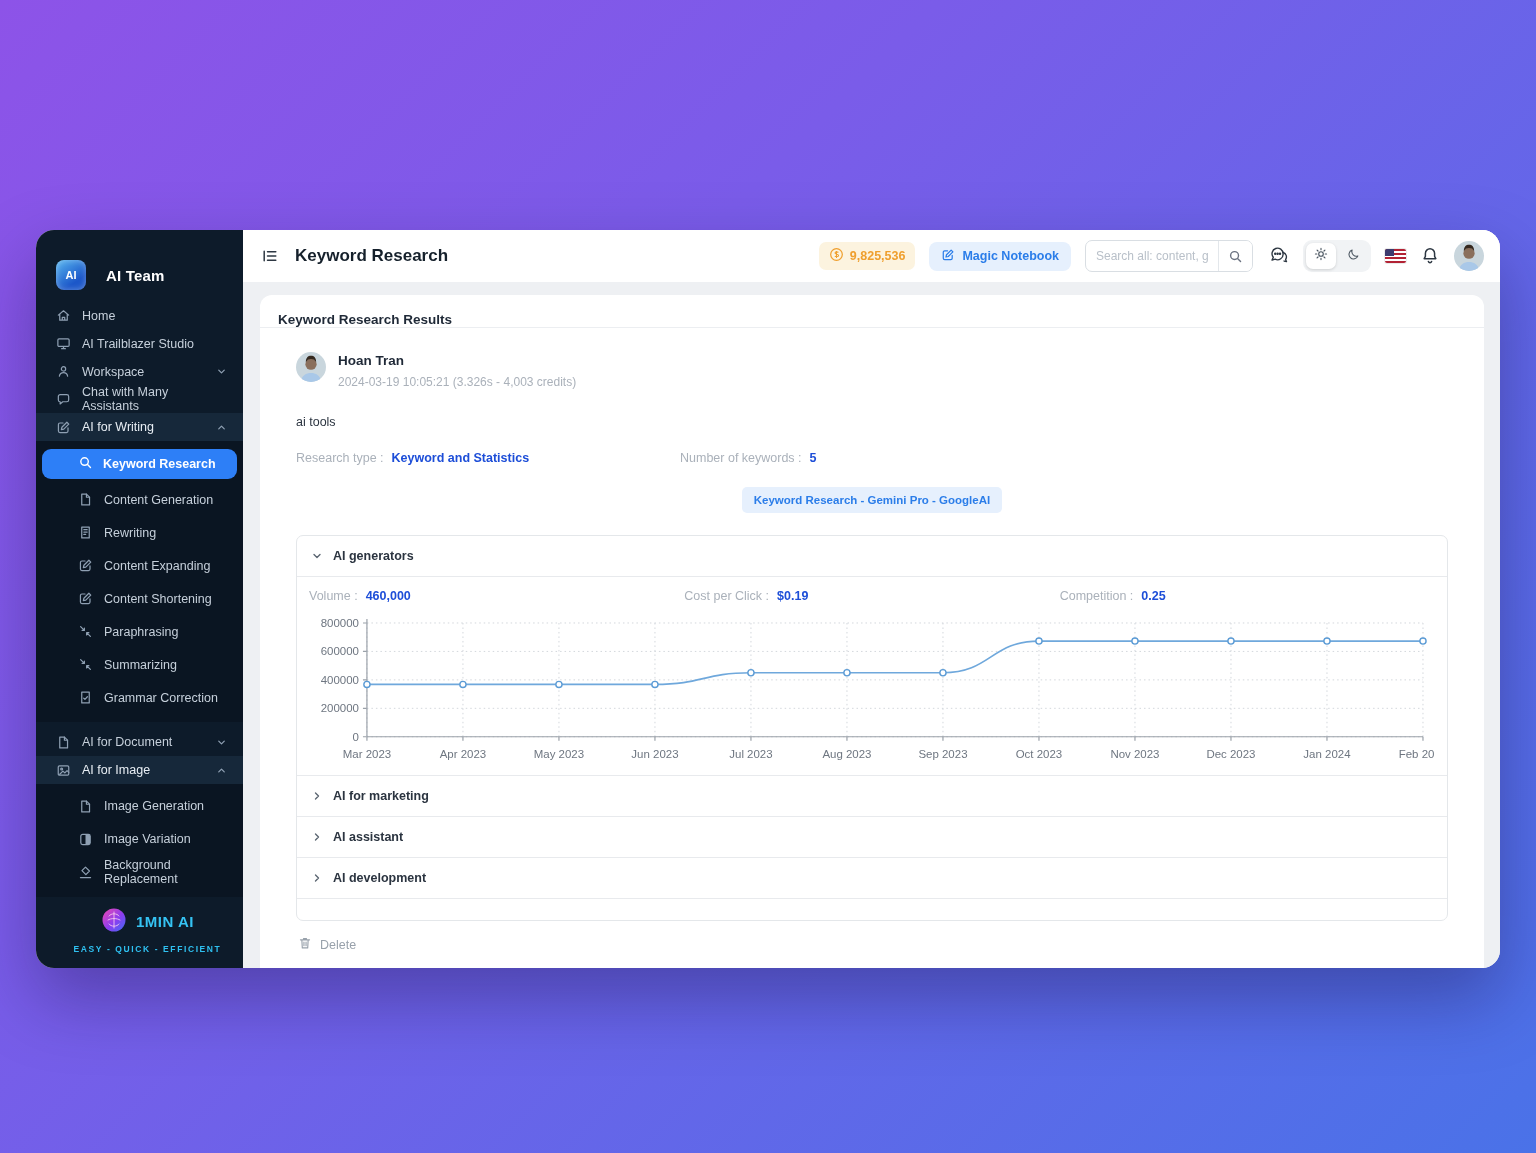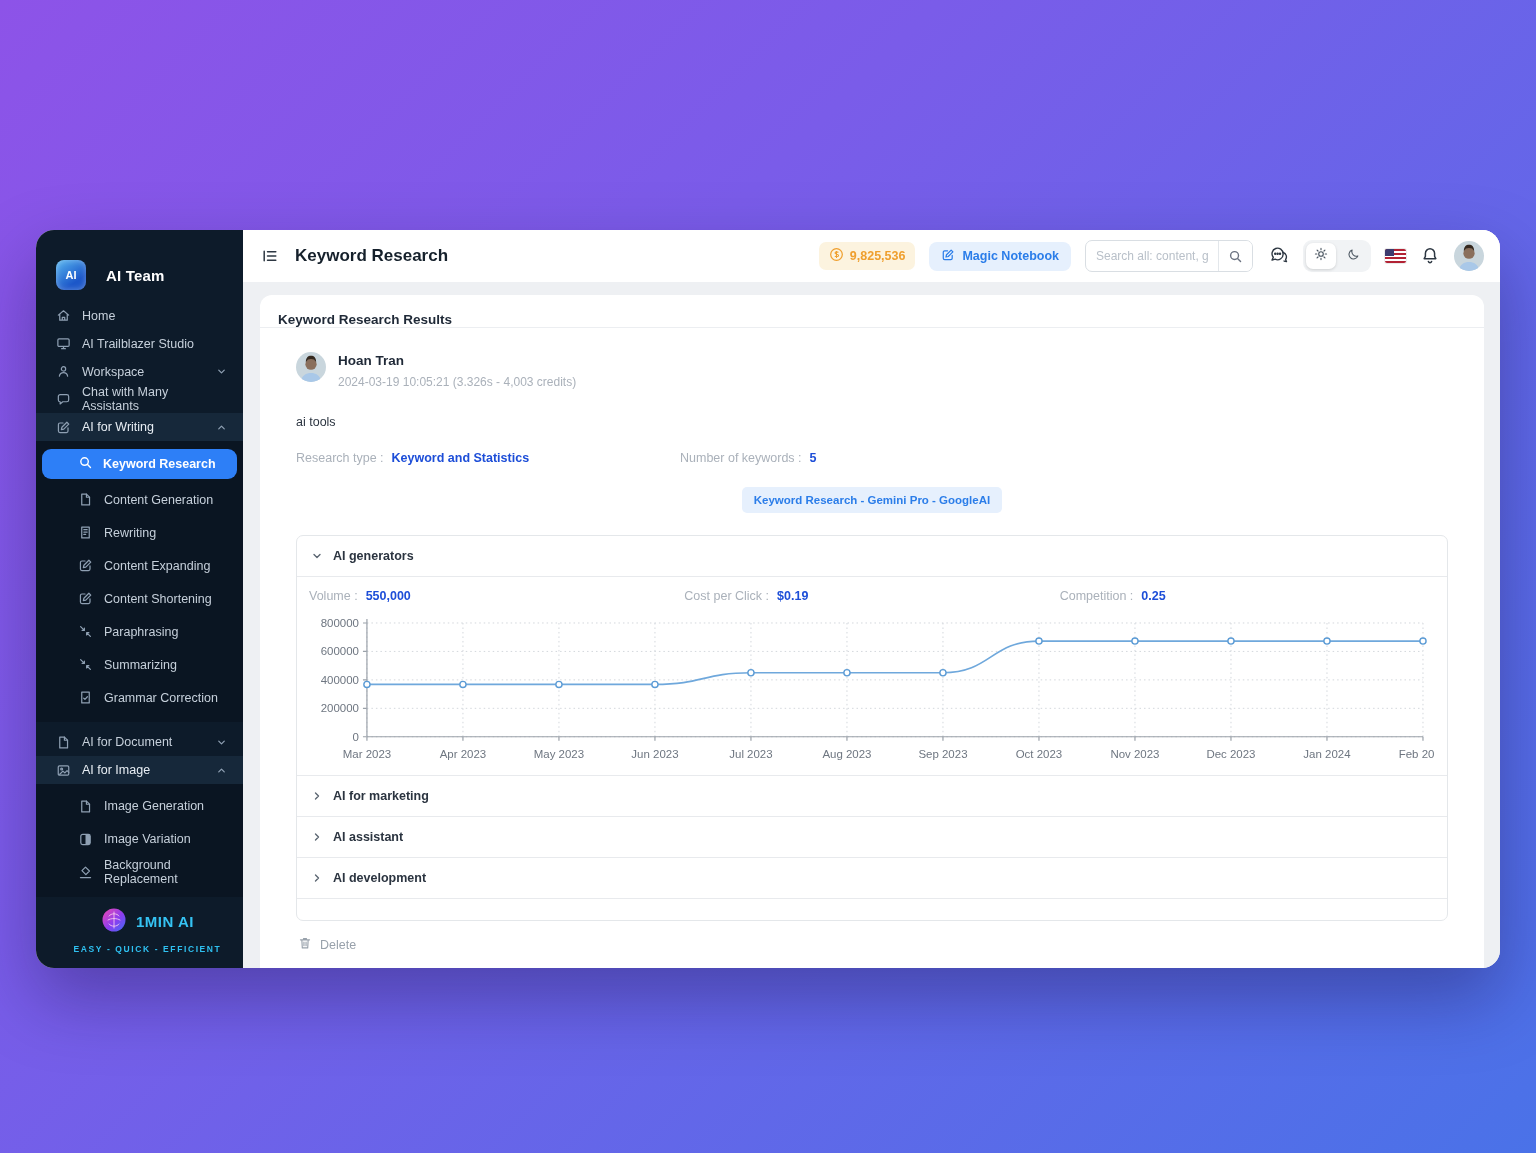--- a/index.html
+++ b/index.html
@@ -421,21 +421,21 @@
                     <path d="M4 6l4 4 4-4"></path>
                   </svg>
                 </span>
               <span>AI generators</span>
             </div>
             <div class="acc-divider"></div>
             <div class="acc-body">
               <div class="stats-row">
                 <div class="stat">
                     <span class="meta-label">Volume :</span>
-                    <span class="meta-value">550,000</span>
+                    <span class="meta-value">460,000</span>
                   </div>
                 <div class="stat">
                     <span class="meta-label">Cost per Click :</span>
                     <span class="meta-value">$0.19</span>
                   </div>
                 <div class="stat">
                     <span class="meta-label">Competition :</span>
                     <span class="meta-value">0.25</span>
                   </div>
               </div>

